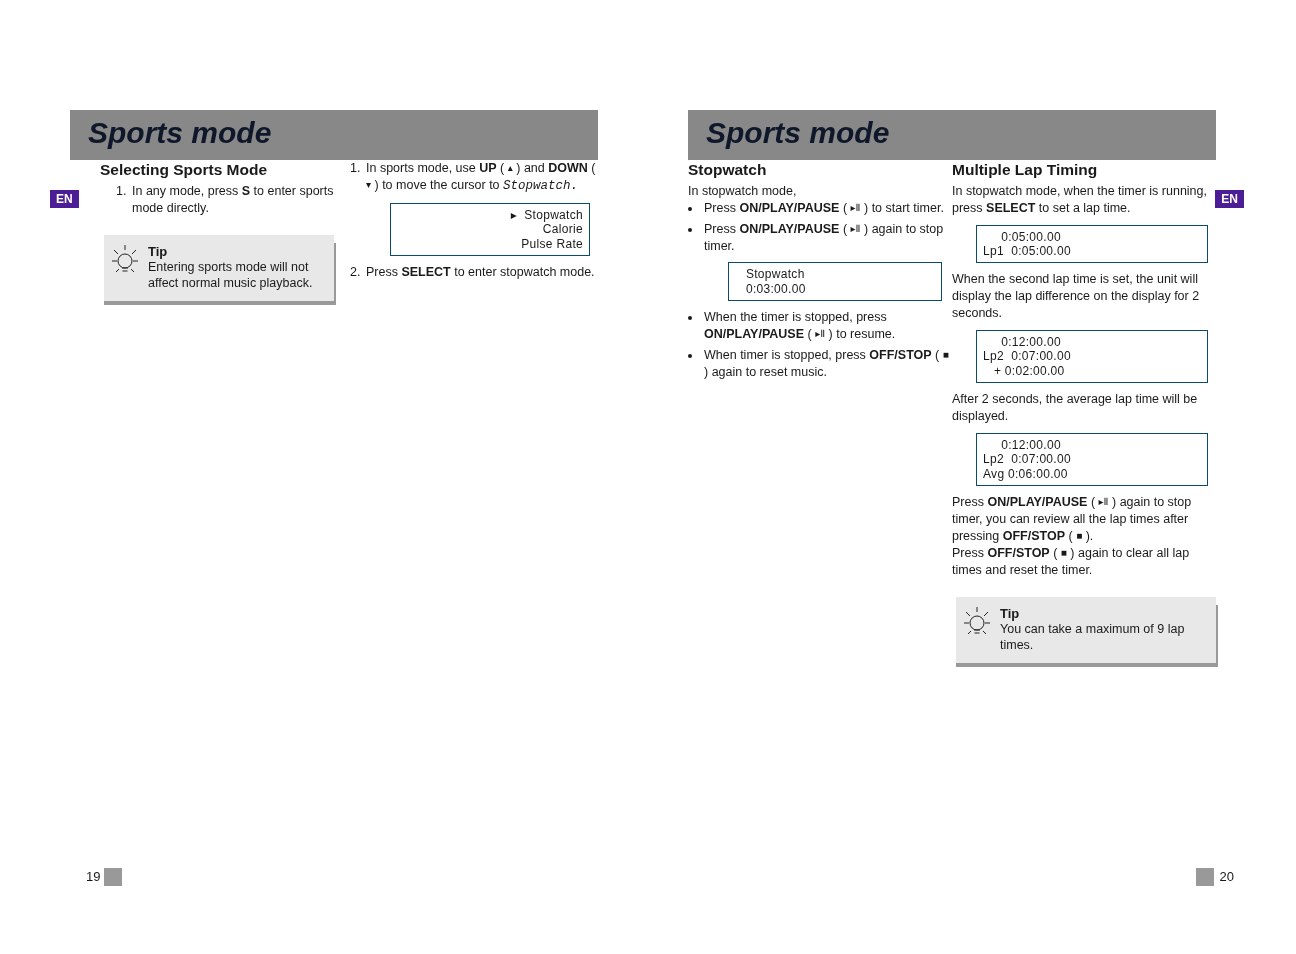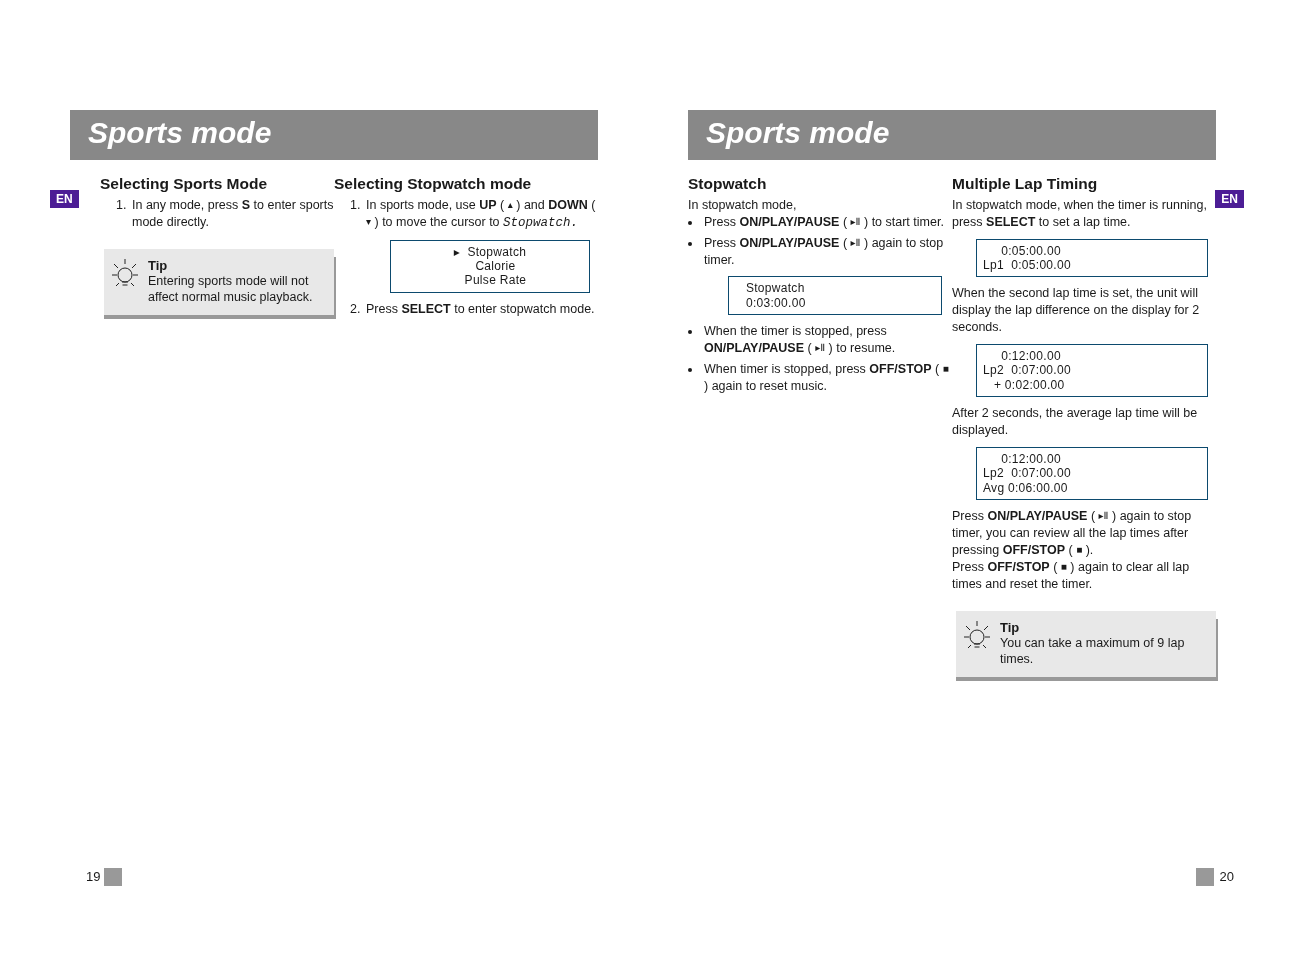--- a/index.html
+++ b/index.html
@@ -1,39 +1,39 @@
 <!DOCTYPE html>
 <html><head>
 <meta charset="utf-8">
 <style>
   * { margin: 0; padding: 0; box-sizing: border-box; }
   body { font-family: Arial, Helvetica, sans-serif; background: #fff; width: 1296px; height: 954px; position: relative; color: #1a1a1a; }
   .spread { display: flex; gap: 0; padding: 0; }
   .page { width: 648px; height: 954px; padding: 110px 50px 50px 70px; position: relative; }
   .page-right { padding-left: 40px; padding-right: 80px; }
-  .title-bar { background: #888; color: #ffffff; font-family: "Arial Black", Arial, sans-serif; font-weight: 900; font-style: italic; font-size: 30px; padding: 6px 18px 10px 18px; margin-bottom: 14px; }
+  .title-bar { background: #888; color: #0f172a; font-family: "Arial Black", Arial, sans-serif; font-weight: 900; font-style: italic; font-size: 30px; padding: 6px 18px 10px 18px; }
   .en-tag { position: absolute; background: #4c1d95; color: #fff; font-weight: 700; font-size: 12px; padding: 2px 6px; }
   .en-left { left: 50px; top: 190px; }
   .en-right { right: 52px; top: 190px; }
   .cols { display: flex; }
   .col { flex: 1 1 50%; font-size: 12.5px; line-height: 1.35; }
   .sect-head { font-family: Arial, sans-serif; font-weight: 800; font-size: 15.5px; margin-bottom: 2px; }
   ol.numlist { list-style: decimal; margin-left: 30px; }
   ol.numlist > li { margin-bottom: 6px; padding-left: 2px; }
   ul.bullets { list-style: disc; margin-left: 14px; }
   ul.bullets > li { margin-bottom: 4px; padding-left: 2px; }
   .tip-box { position: relative; margin-top: 18px; margin-left: 4px; }
   .tip-shadow { background: #999; position: absolute; left: 0; top: 8px; right: -2px; bottom: -4px; z-index: 0; }
   .tip-inner { background: #e8e8e8; position: relative; z-index: 1; padding: 8px 10px 10px 44px; min-height: 50px; }
   .tip-icon { position: absolute; left: 4px; top: 6px; }
   .tip-title { font-weight: 700; font-family: "Comic Sans MS", cursive, sans-serif; font-size: 13px; }
   .tip-text { font-family: "Comic Sans MS", cursive, sans-serif; font-size: 12.5px; line-height: 1.25; }
   .lcd { border: 1px solid #0c4a6e; margin: 8px 8px 8px 24px; padding: 4px 6px; font-family: Arial, sans-serif; font-size: 12px; line-height: 1.2; white-space: pre; letter-spacing: 0.3px; }
   .lcd-wide { margin-left: 40px; margin-right: 10px; }
-  .lcd-c { text-align: center; }
+  .lcd-c { text-align: right; }
   .b { font-weight: 700; }
   .i { font-style: italic; font-family: Liberation Mono, monospace; }
   .pagenum { position: absolute; bottom: 70px; font-size: 13px; text-align: right; }
   .pn-left { left: 86px; }
   .pn-right { right: 62px; }
   .corner-sq { position: absolute; width: 18px; height: 18px; background: #999; bottom: 68px; }
   .sq-left { left: 104px; }
   .sq-right { right: 82px; }
   .icon-arrow-up, .icon-arrow-down, .icon-play, .icon-stop { font-size: 10px; display: inline-block; vertical-align: 1px; }
   .lead-indent { padding-left: 0; }
@@ -68,21 +68,20 @@
                 <path d="M17 4 v5 M6 9 l4 4 M28 9 l-4 4 M4 20 h5 M25 20 h5 M8 31 l3 -3 M26 31 l-3 -3"></path>
               </g>
             </svg>
             <div class="tip-title">Tip</div>
             <div class="tip-text">Entering sports mode will not affect normal music playback.</div>
           </div>
         </div>
       </div>
 
       <div class="col">
-        <div class="sect-head">Selecting Stopwatch mode</div>
         <ol class="numlist">
           <li>
             <span>In sports mode, use </span><span class="b">UP</span><span> ( </span><span class="icon-arrow-up">▴</span><span> ) and </span><span class="b">DOWN</span><span> ( </span><span class="icon-arrow-down">▾</span><span> ) to move the cursor to </span><span class="i">Stopwatch.</span>
             <div class="lcd lcd-c">▸  Stopwatch
    Calorie
    Pulse Rate</div>
           </li>
           <li>
             <span>Press </span><span class="b">SELECT</span><span> to enter stopwatch mode.</span>
           </li>

